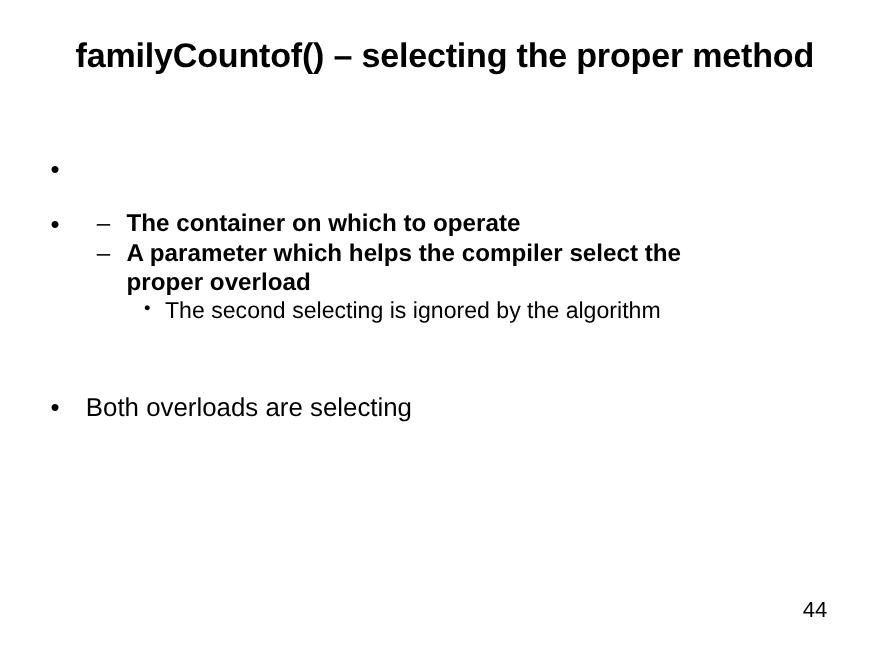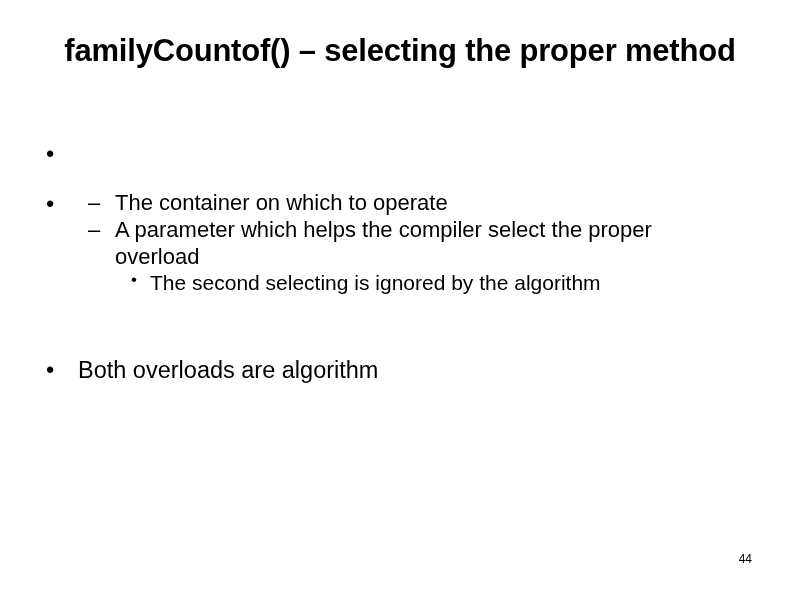--- a/index.html
+++ b/index.html
@@ -21,21 +21,21 @@
     height: 600px;
     box-sizing: border-box;
   }
 
   
   .slide-title {
     position: absolute;
     left: 60px;
     top: 30px;
     width: 680px;
-    text-align: center;
+    text-align: right;
     font-size: 31px;
     font-weight: bold;
     line-height: 1.38;
     letter-spacing: -0.2px;
   }
 
   
   .body-list {
     position: absolute;
     left: 0;
@@ -72,20 +72,21 @@
   .lvl2 > .marker {
     position: absolute;
     left: 88px;
     top: 0;
     font-size: 22px;
     line-height: 1.22;
   }
   .lvl2 .text {
     display: block;
     max-width: 570px;
+    font-weight: bold;
   }
 
   
   .lvl3 {
     padding-left: 150px;
     font-size: 21px;
   }
   .lvl3 > .marker {
     position: absolute;
     left: 131px;
@@ -101,21 +102,21 @@
   .spacer-gap {
     display: block;
     height: 60px;
   }
 
   
   .page-number {
     position: absolute;
     right: 48px;
     bottom: 35px;
-    font-size: 12px;
+    font-size: 20px;
     line-height: 1;
   }
 </style>
 </head>
 <body>
 
 <div class="slide">
 
   <div class="slide-title">familyCountof() – selecting the proper method</div>
 
@@ -143,20 +144,20 @@
 
     <div class="bullet lvl3">
       <span class="marker">•</span>
       <span class="text">The second selecting is ignored by the algorithm</span>
     </div>
 
     <span class="spacer-gap"></span>
 
     <div class="bullet lvl1">
       <span class="marker">•</span>
-      <span class="text">Both overloads are algorithm</span>
+      <span class="text">Both overloads are selecting</span>
     </div>
 
   </div>
 
   <div class="page-number">44</div>
 
 </div>
 
 </body></html>

